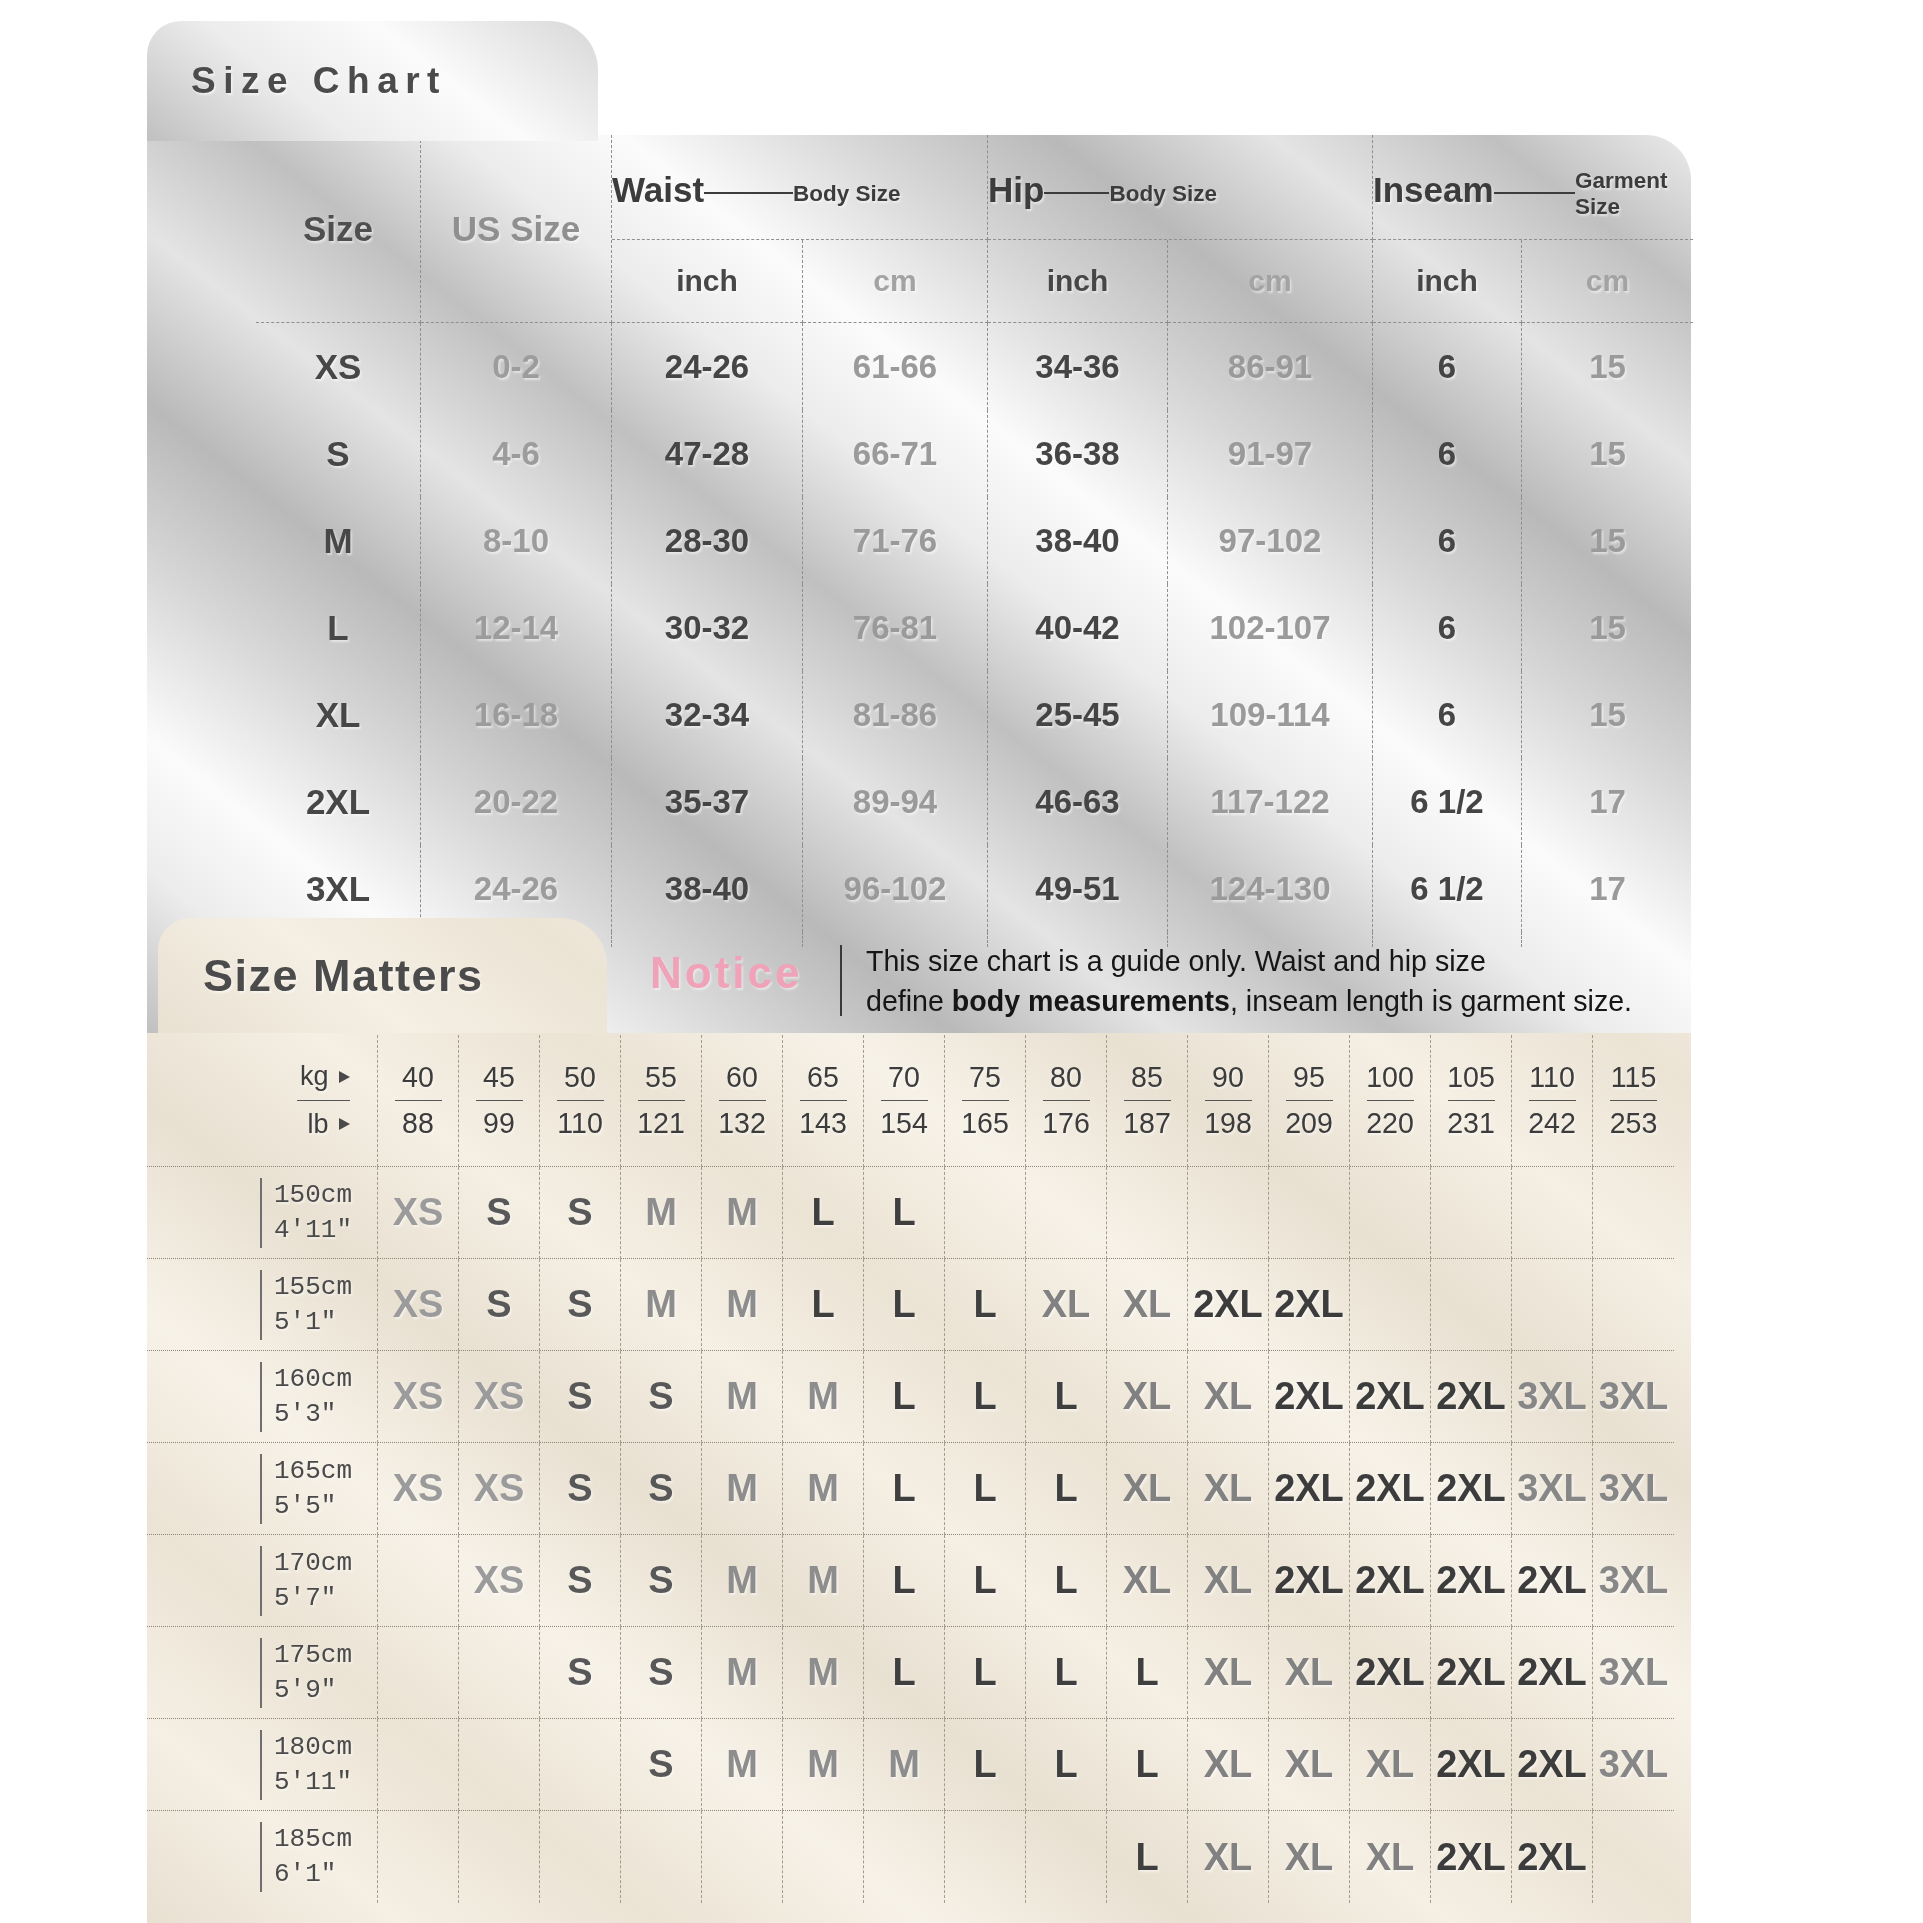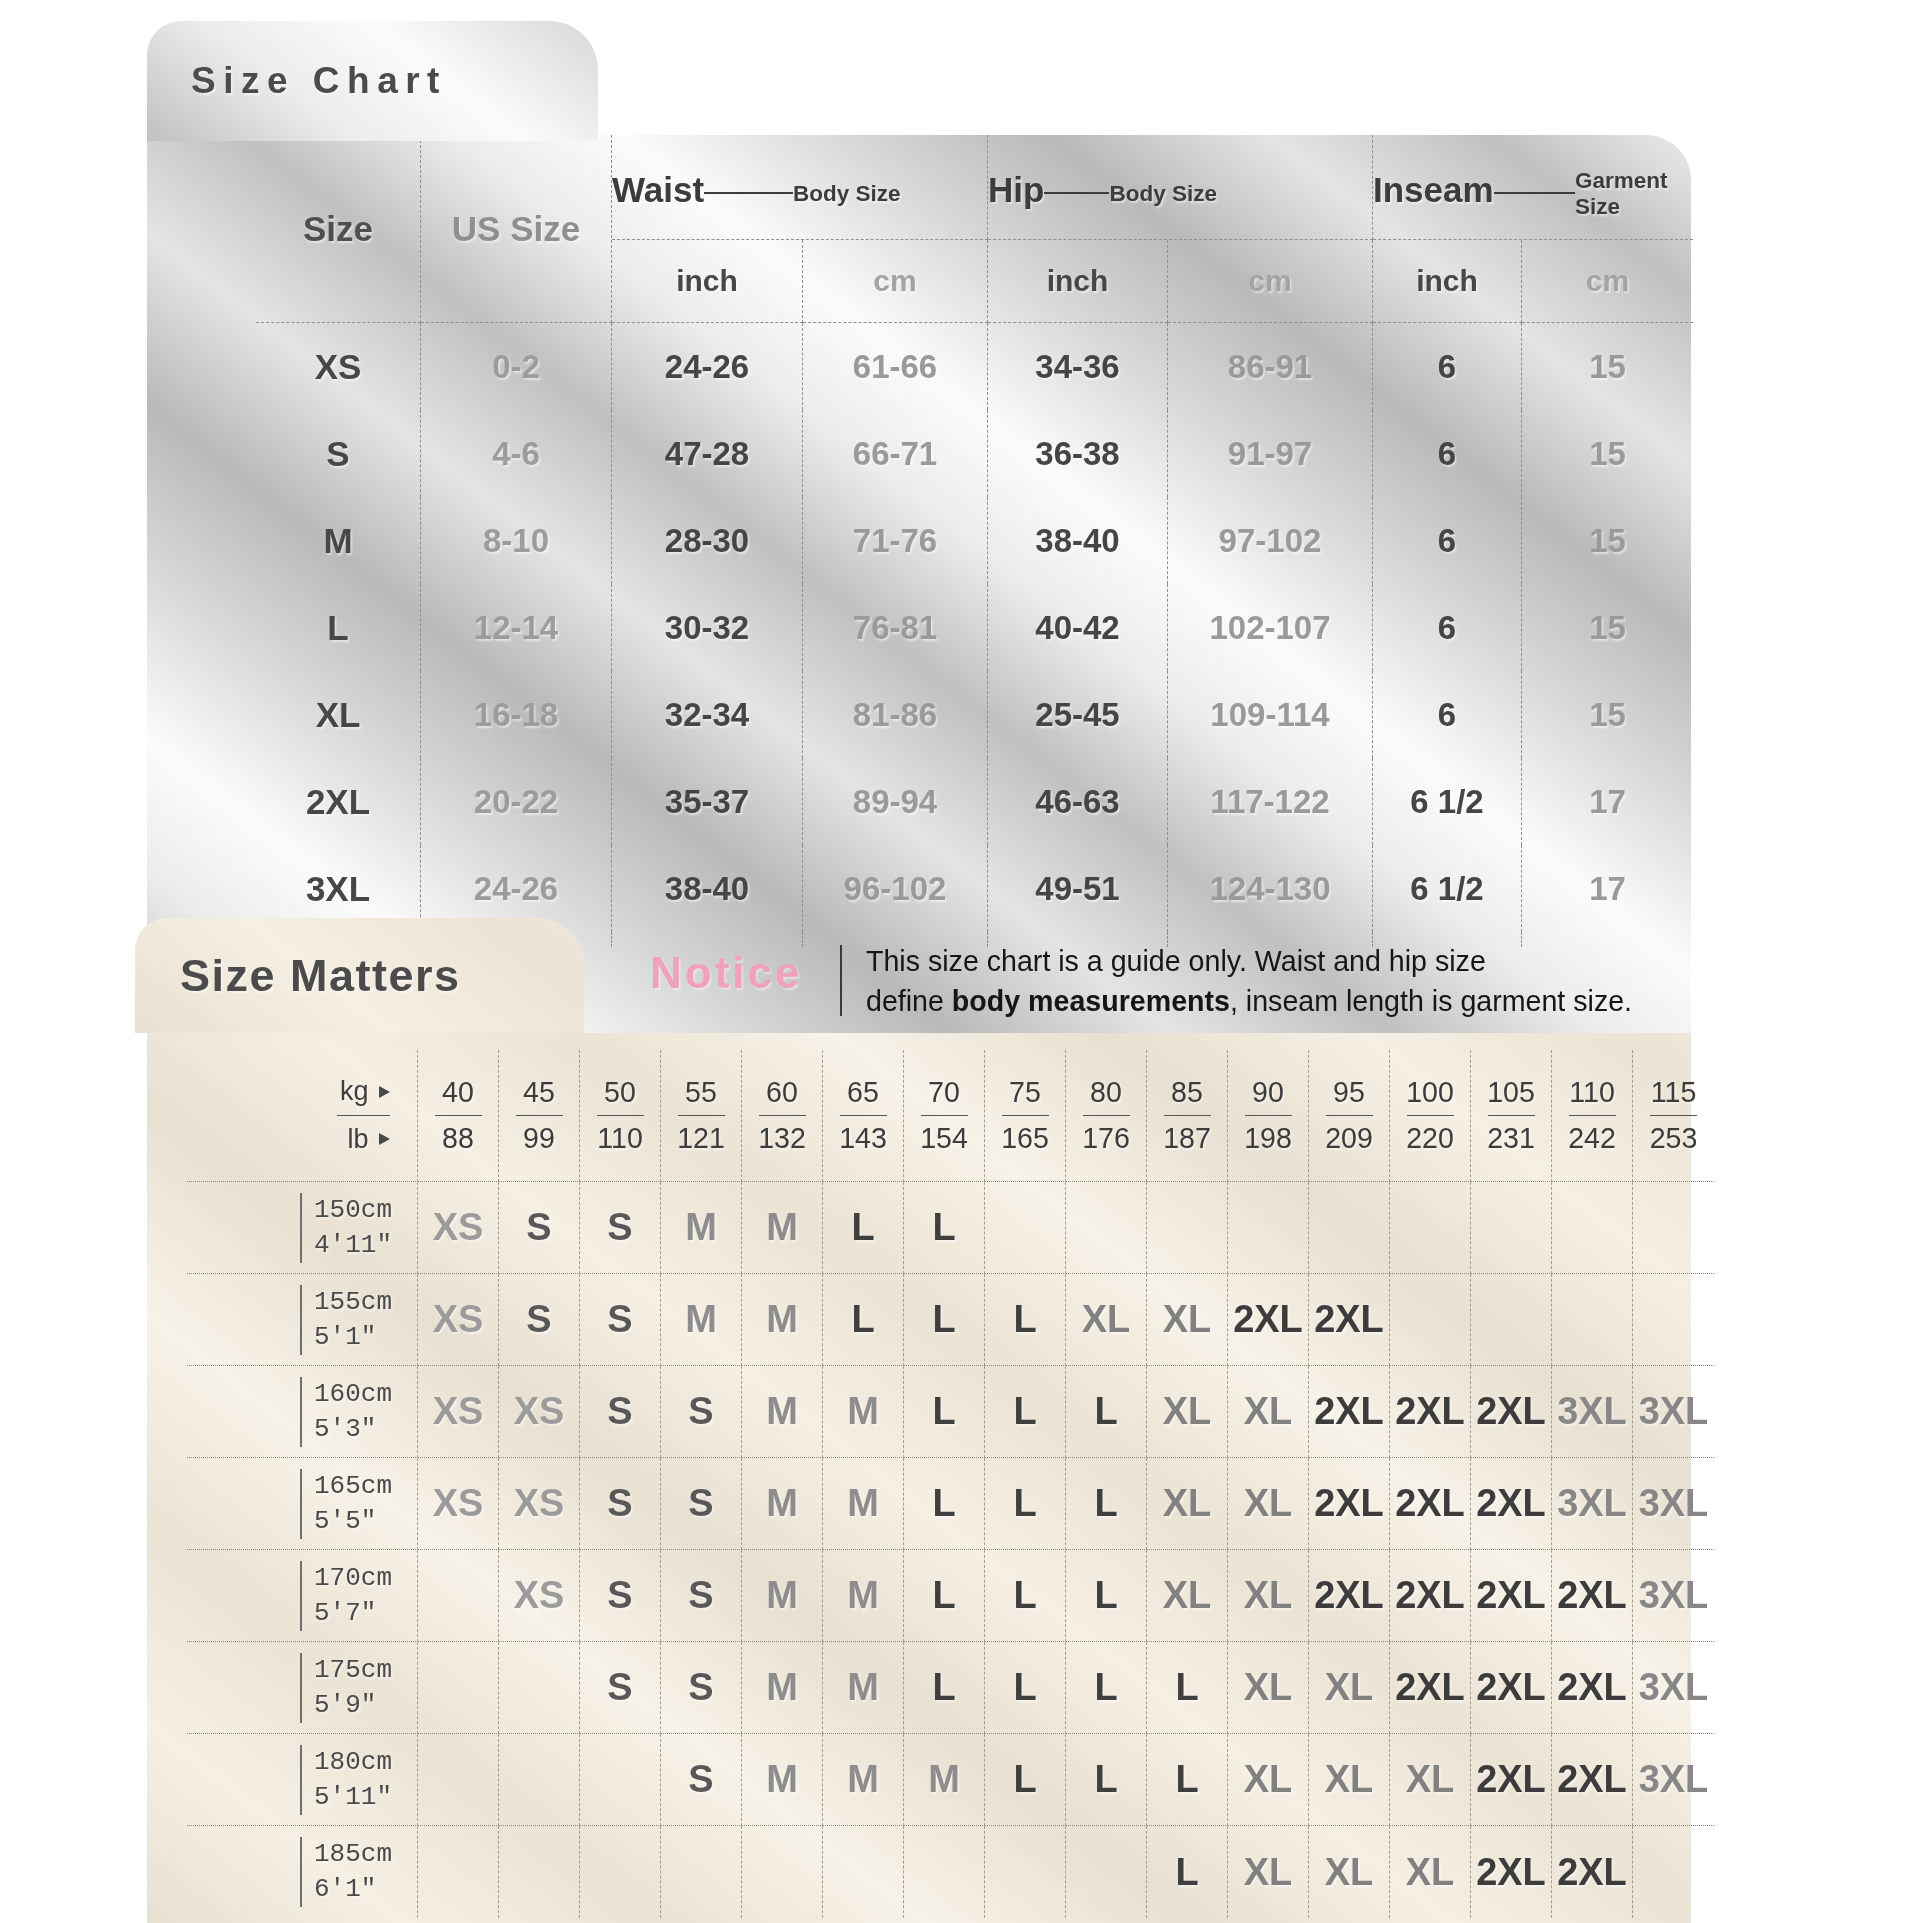--- a/index.html
+++ b/index.html
@@ -17,21 +17,21 @@
     background:repeating-linear-gradient(38deg,
       #e8e0d1 0px,#f5efe4 158px,#ebe3d4 316px,#f7f2e8 481px,#e8e0d1 646px);
   }
   .tab-top{position:absolute;left:147px;top:21px;width:451px;height:120px;
     border-radius:34px 49px 0 0;display:flex;align-items:center;padding-left:44px;
     box-sizing:border-box;z-index:2;}
   .tab-top .t{font-size:37px;font-weight:bold;letter-spacing:7.5px;color:#4b4b4b;
     text-shadow:1.5px 2.3px 2.3px rgba(255,255,255,0.6);}
   .gray-panel{position:absolute;left:147px;top:135px;width:1544px;height:898px;
     border-radius:0 45px 0 0;z-index:1;}
-  .tab-beige{position:absolute;left:135px;top:918px;width:449px;height:115px;
+  .tab-beige{position:absolute;left:158px;top:918px;width:449px;height:115px;
     border-radius:32px 47px 0 0;display:flex;align-items:center;padding-left:45px;
     box-sizing:border-box;z-index:3;}
   .tab-beige .t{font-size:45px;font-weight:bold;letter-spacing:1.5px;color:#4b4b4b;
     text-shadow:1.5px 2.3px 2.3px rgba(255,255,255,0.6);}
   .beige-panel{position:absolute;left:147px;top:1033px;width:1544px;height:891px;z-index:1;}
 
   
   .size-table{position:absolute;left:109px;top:0;width:1435px;display:grid;
     grid-template-columns:165px 191px 191px 185px 180px 205px 149px 171px;
     grid-template-rows:105px 83px repeat(7,87px) 15px;}
@@ -56,23 +56,23 @@
   
   .notice-label{position:absolute;left:650px;top:948px;font-size:44px;font-weight:bold;
     letter-spacing:3px;z-index:4;text-shadow:1.5px 2.3px 2.3px rgba(255,255,255,0.5);}
   .notice-divider{position:absolute;left:840px;top:945px;width:2.3px;height:71px;
     background:#3a3a3a;z-index:4;}
   .notice-text{position:absolute;left:866px;top:941px;font-size:28.6px;color:#161616;
     line-height:40px;z-index:4;}
   .notice-text b{font-weight:bold;}
 
   
-  .matrix{position:absolute;left:0;top:17px;display:grid;
+  .matrix{position:absolute;left:0;top:2px;display:grid;
     grid-template-columns:231px repeat(16,81px);
-    grid-template-rows:132px repeat(8,92px);padding-left:40px;}
+    grid-template-rows:132px repeat(8,92px);}
   .mcell{display:flex;align-items:center;justify-content:center;box-sizing:border-box;
     text-shadow:1.5px 2.3px 2.3px rgba(255,255,255,0.55);}
   .mvb{border-right:1.5px dashed #a39b8b;}
   .mhb{border-bottom:1.5px dotted #8d8677;}
   .wh-label{flex-direction:column;align-items:flex-end;justify-content:center;
     padding-right:27px;grid-column:1;grid-row:1;}
   .wrow{display:flex;align-items:center;font-size:27px;color:#3e3e3e;}
   .tri{width:0;height:0;border-left:11.3px solid #4a4a4a;border-top:6.8px solid transparent;
     border-bottom:6.8px solid transparent;margin-left:10.5px;display:inline-block;}
   .wline{width:53px;height:1.5px;background:#555;margin:7.5px 0;}

